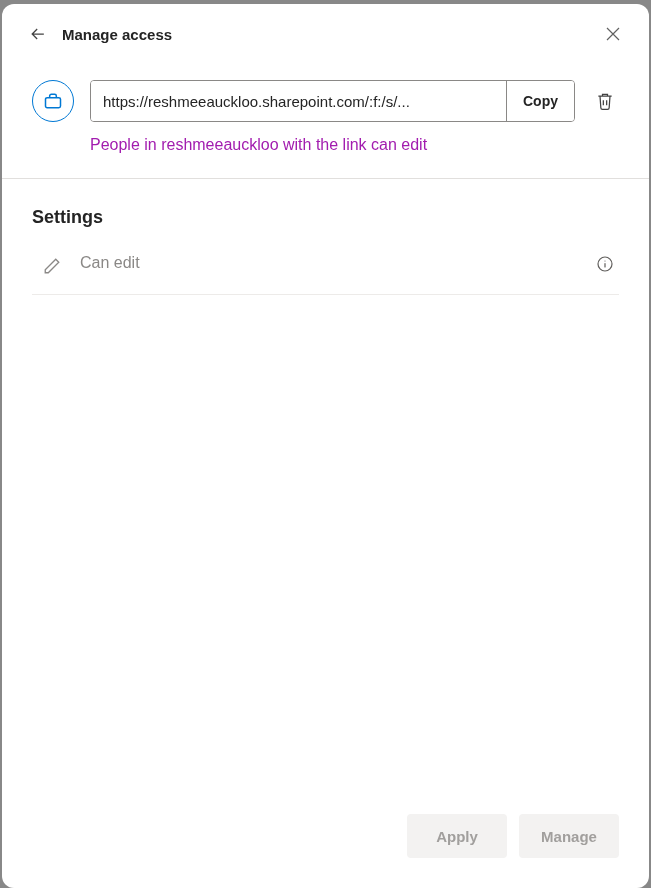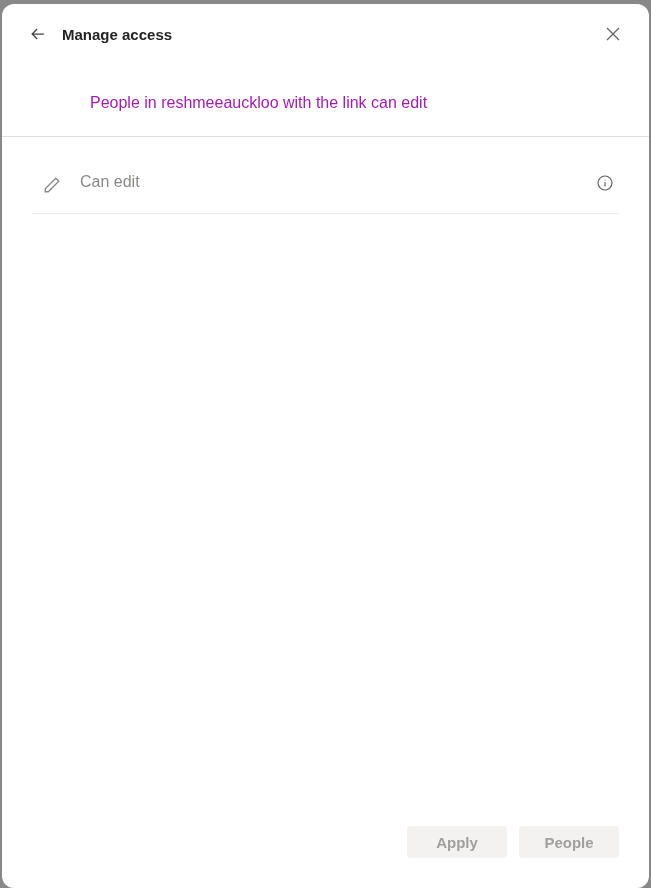--- a/index.html
+++ b/index.html
@@ -192,21 +192,21 @@
     }
     .footer {
       margin-top: auto;
       padding: 20px 30px 30px 30px;
       display: flex;
       gap: 12px;
       justify-content: flex-end;
     }
     .footer-btn {
       min-width: 100px;
-      height: 32px;
+      height: 44px;
       border: none;
       border-radius: 4px;
       font-size: 15px;
       font-weight: 600;
       cursor: pointer;
       background: #f3f2f1;
       color: #a19f9d;
       padding: 0 20px;
     }
   </style>
@@ -223,38 +223,56 @@
     </button>
     <div class="title">Manage access</div>
     <button class="close-btn">
       <svg viewBox="0 0 14 14" fill="none" stroke="currentColor" stroke-width="1.2">
         <path d="M1 1l12 12M13 1L1 13"></path>
       </svg>
     </button>
   </div>
 
   <div class="link-section">
+    <div class="link-row">
+      <div class="link-icon-circle">
+        <svg viewBox="0 0 24 24" fill="none" stroke="currentColor" stroke-width="1.8">
+          <rect x="3" y="8" width="18" height="12" rx="2"></rect>
+          <path d="M8 8V6a2 2 0 0 1 2-2h4a2 2 0 0 1 2 2v2"></path>
+        </svg>
+      </div>
+      <div class="link-input-group">
+        <input class="link-input" type="text" readonly="" value="https://reshmeeauckloo.sharepoint.com/:f:/s/..." style="">
+        <button class="copy-btn">Copy</button>
+      </div>
+      <button class="delete-btn">
+        <svg viewBox="0 0 24 24" fill="none" stroke="currentColor" stroke-width="1.5">
+          <path d="M4 6h16M9 6V4h6v2M6 6l1 14a2 2 0 0 0 2 2h6a2 2 0 0 0 2-2l1-14M10 11v6M14 11v6"></path>
+        </svg>
+      </button>
+    </div>
     <div class="link-desc">People in reshmeeauckloo with the link can edit</div>
   </div>
 
   <div class="settings-section">
+    <div class="settings-title">Settings</div>
     <div class="setting-row">
       <div class="setting-icon">
         <svg viewBox="0 0 24 24" fill="none" stroke="currentColor" stroke-width="1.8">
           <path d="M17 3l4 4L7 21H3v-4L17 3z"></path>
         </svg>
       </div>
       <div class="setting-label">Can edit</div>
       <div class="info-icon">
         <svg viewBox="0 0 16 16" fill="none" stroke="currentColor" stroke-width="1.2">
           <circle cx="8" cy="8" r="7"></circle>
           <path d="M8 11V7.5M8 5v0" stroke-linecap="round"></path>
         </svg>
       </div>
     </div>
   </div>
 
   <div class="footer">
     <button class="footer-btn">Apply</button>
-    <button class="footer-btn">People</button>
+    <button class="footer-btn">Manage</button>
   </div>
 
 </div>
 
 </body></html>

